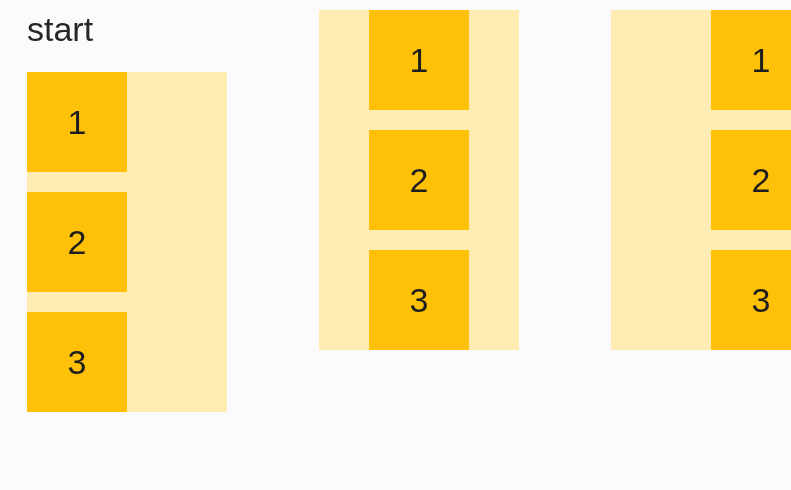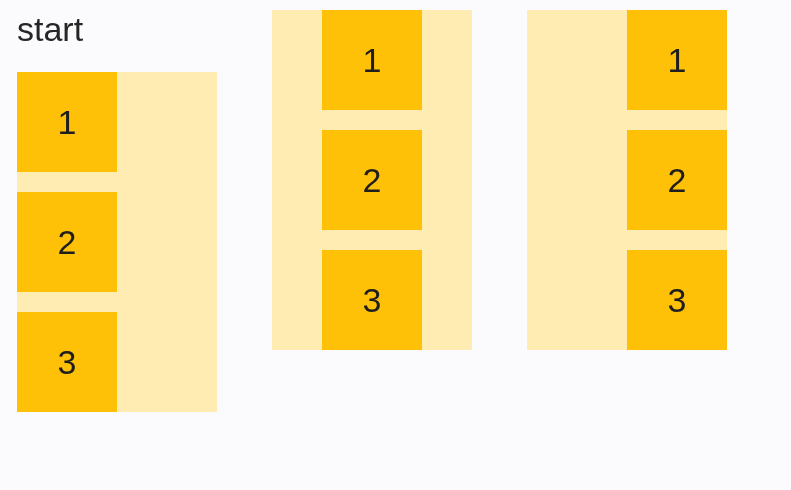--- a/index.html
+++ b/index.html
@@ -9,22 +9,22 @@
   body {
     width: 791px;
     height: 490px;
     background: #fbfbfd;
     font-family: "Liberation Sans", sans-serif;
     overflow: hidden;
     box-sizing: border-box;
   }
   .figure {
     display: flex;
-    gap: 55px;
-    padding: 10px 0 0 17px;
+    gap: 92px;
+    padding: 10px 0 0 27px;
   }
   .group {
     display: block;
   }
   .group-label {
     margin: 0 0 24px 0;
     font-size: 34px;
     font-weight: 400;
     line-height: 38px;
     color: #262626;

